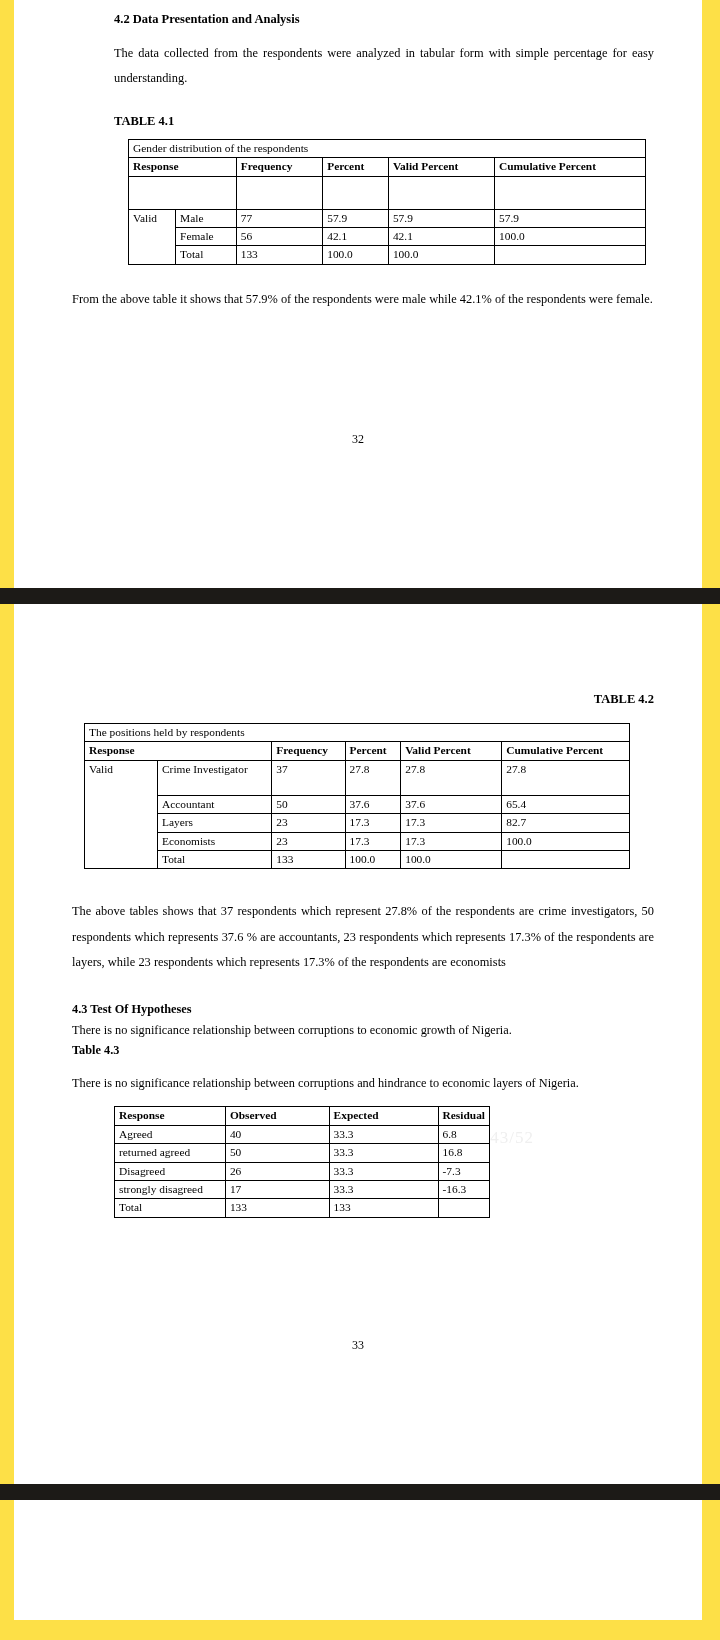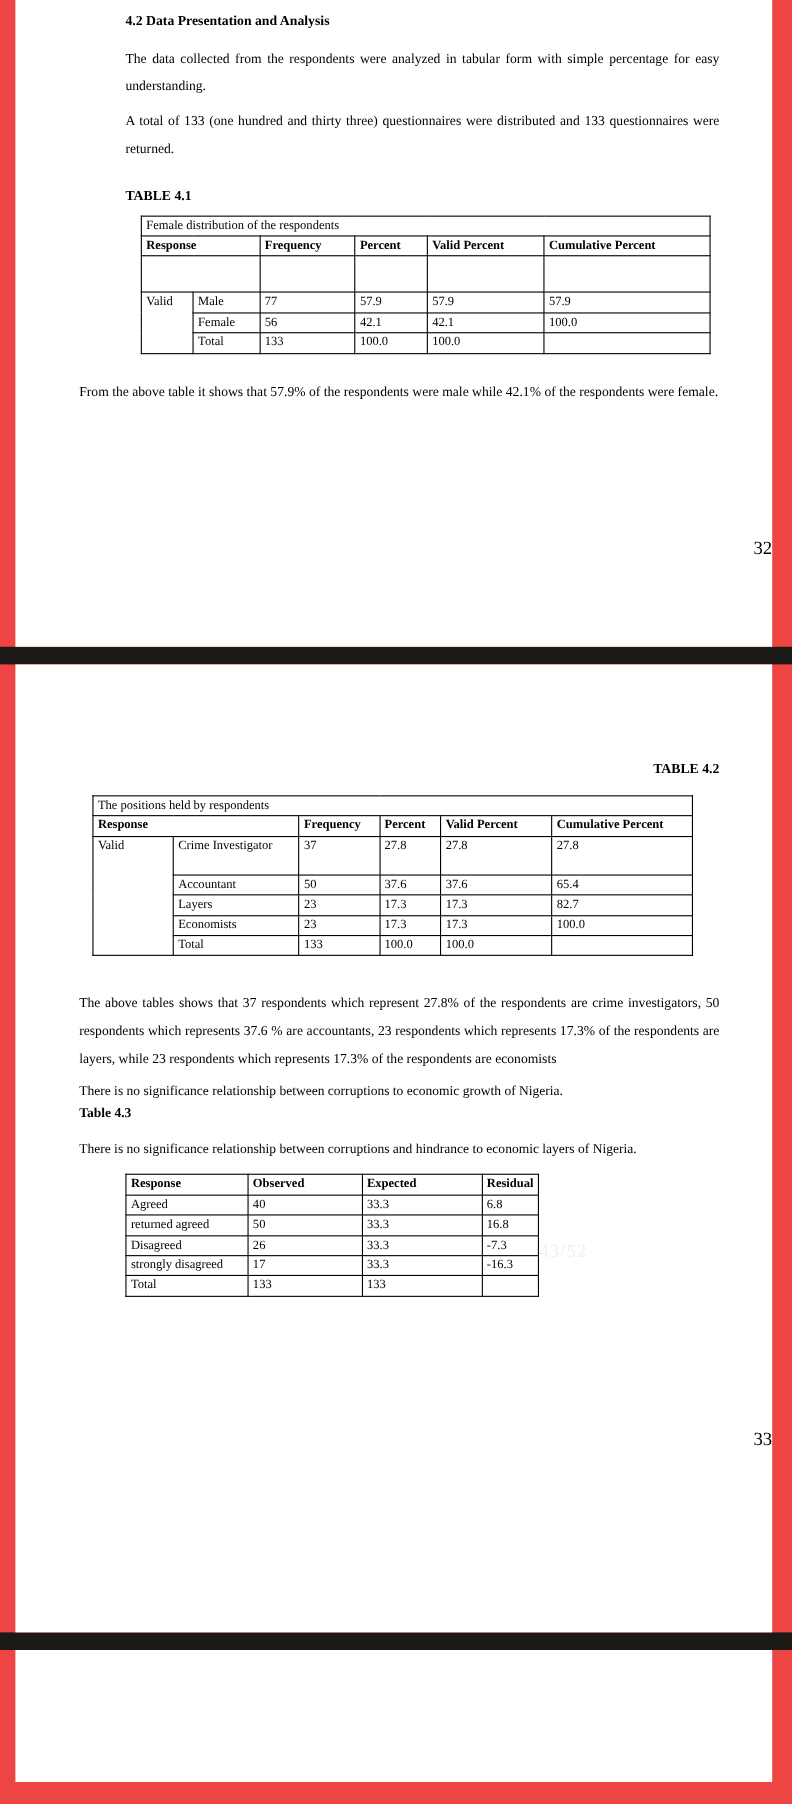--- a/index.html
+++ b/index.html
@@ -8,21 +8,21 @@
     background: #1c1a17;
   }
   body {
     width: 720px;
     font-family: "Liberation Serif", serif;
     color: #000;
   }
   .viewport {
     width: 720px;
     min-height: 1640px;
-    background: #ef4444;
+    background: #fde047;
     position: relative;
     overflow: hidden;
   }
   .page {
     background: #ffffff;
     margin: 0 auto;
     position: relative;
   }
   .page-1 {
     width: 688px;
@@ -91,22 +91,22 @@
     font-weight: bold;
   }
   .t41-wrap { padding-left: 114px; padding-right: 56px; }
   .t42-wrap { padding-left: 70px; padding-right: 72px; }
   .t43-wrap { padding-left: 100px; padding-right: 212px; }
   .caption-row td {
     font-weight: bold;
   }
   .tall td { height: 30px; }
   .page-number {
-    text-align: right;
-    font-size: 17px;
+    text-align: center;
+    font-size: 12px;
     margin-top: 26px;
   }
   .pn-2 { margin-top: 120px; }
   .hyp-head {
     font-size: 12.3px;
     font-weight: bold;
     margin: 26px 0 0 0;
   }
   .hyp-line {
     font-size: 12.3px;
@@ -137,29 +137,28 @@
 </style>
 </head>
 <body>
 
 <div class="viewport">
 
   <div class="page page-1">
     <div class="inner">
       <h4 class="section-head">4.2 Data Presentation and Analysis</h4>
       <p class="body">The data collected from the respondents were analyzed in tabular form with simple percentage for easy understanding.</p>
-      <p class="body">A total of 133 (one hundred and thirty three) questionnaires were distributed and 133 questionnaires were returned.</p>
       <div class="table-label">TABLE 4.1</div>
     </div>
 
     <div class="t41-wrap">
       <table class="doc">
         <tbody>
             <tr class="caption-row">
-          <td colspan="6">Female distribution of the respondents</td>
+          <td colspan="6">Gender distribution of the respondents</td>
         </tr>
         <tr>
           <th colspan="2">Response</th>
           <th>Frequency</th>
           <th>Percent</th>
           <th>Valid Percent</th>
           <th>Cumulative Percent</th>
         </tr>
         <tr class="tall">
           <td colspan="2">&nbsp;</td>
@@ -258,20 +257,21 @@
           <td>100.0</td>
           <td>100.0</td>
           <td></td>
         </tr>
       </tbody>
         </table>
     </div>
 
     <div class="inner-wide" style="padding-top:30px;">
       <p class="body">The above tables shows that 37 respondents which represent 27.8% of the respondents are crime investigators, 50 respondents which represents 37.6 % are accountants, 23 respondents which represents 17.3% of the respondents are layers, while 23 respondents which represents 17.3% of the respondents are economists</p>
+      <div class="hyp-head">4.3 Test Of Hypotheses</div>
       <div class="hyp-line">There is no significance relationship between corruptions to economic growth of Nigeria.</div>
       <div class="tbl43-head">Table 4.3</div>
       <div class="hyp-line2">There is no significance relationship between corruptions and hindrance to economic layers of Nigeria.</div>
     </div>
 
     <div class="t43-wrap">
       <table class="doc">
         <tbody>
             <tr>
           <th style="width:108px;">Response</th>

